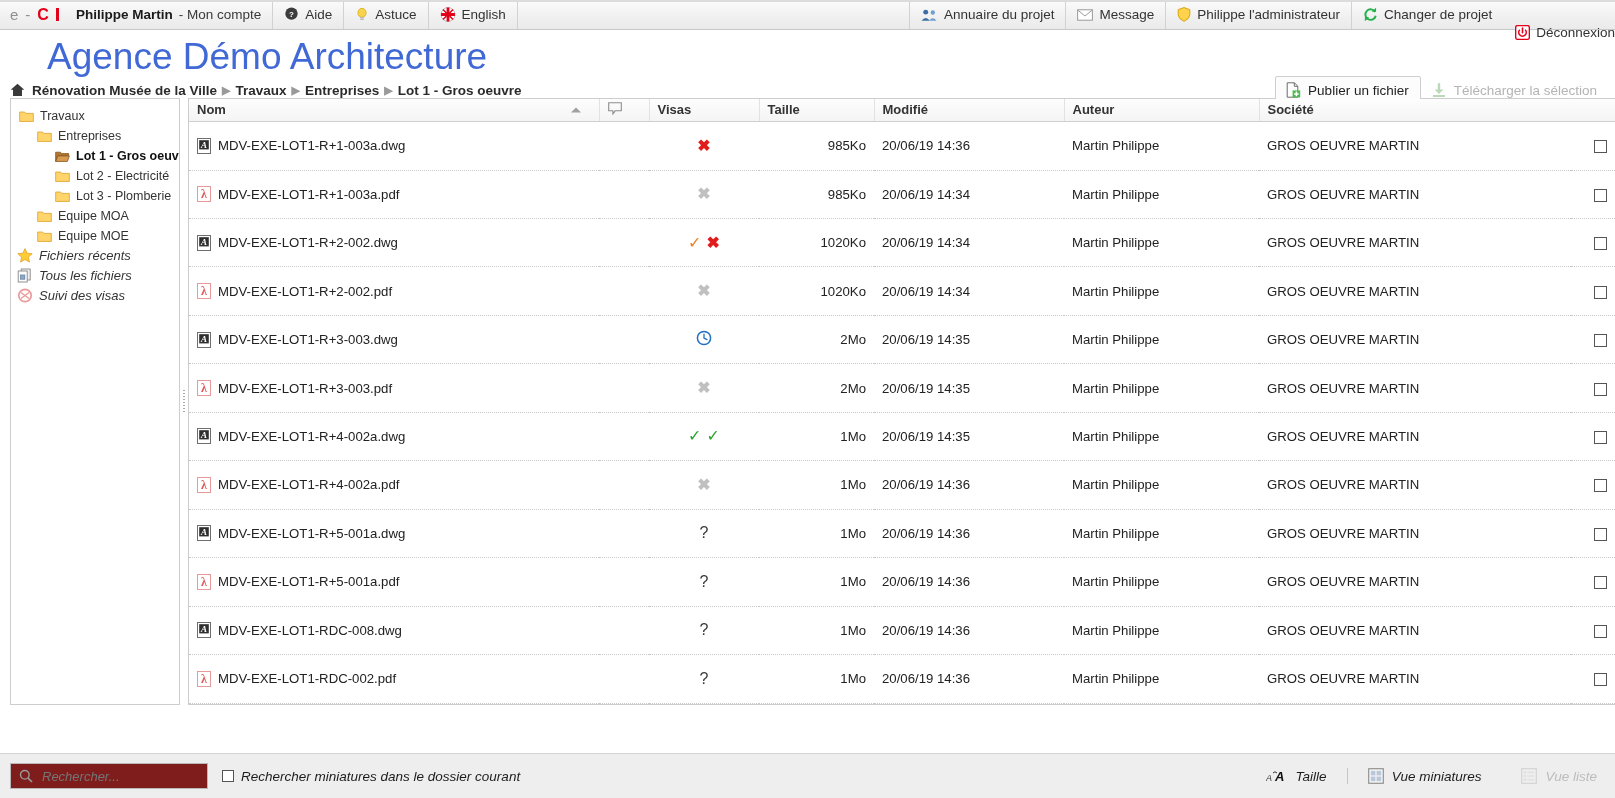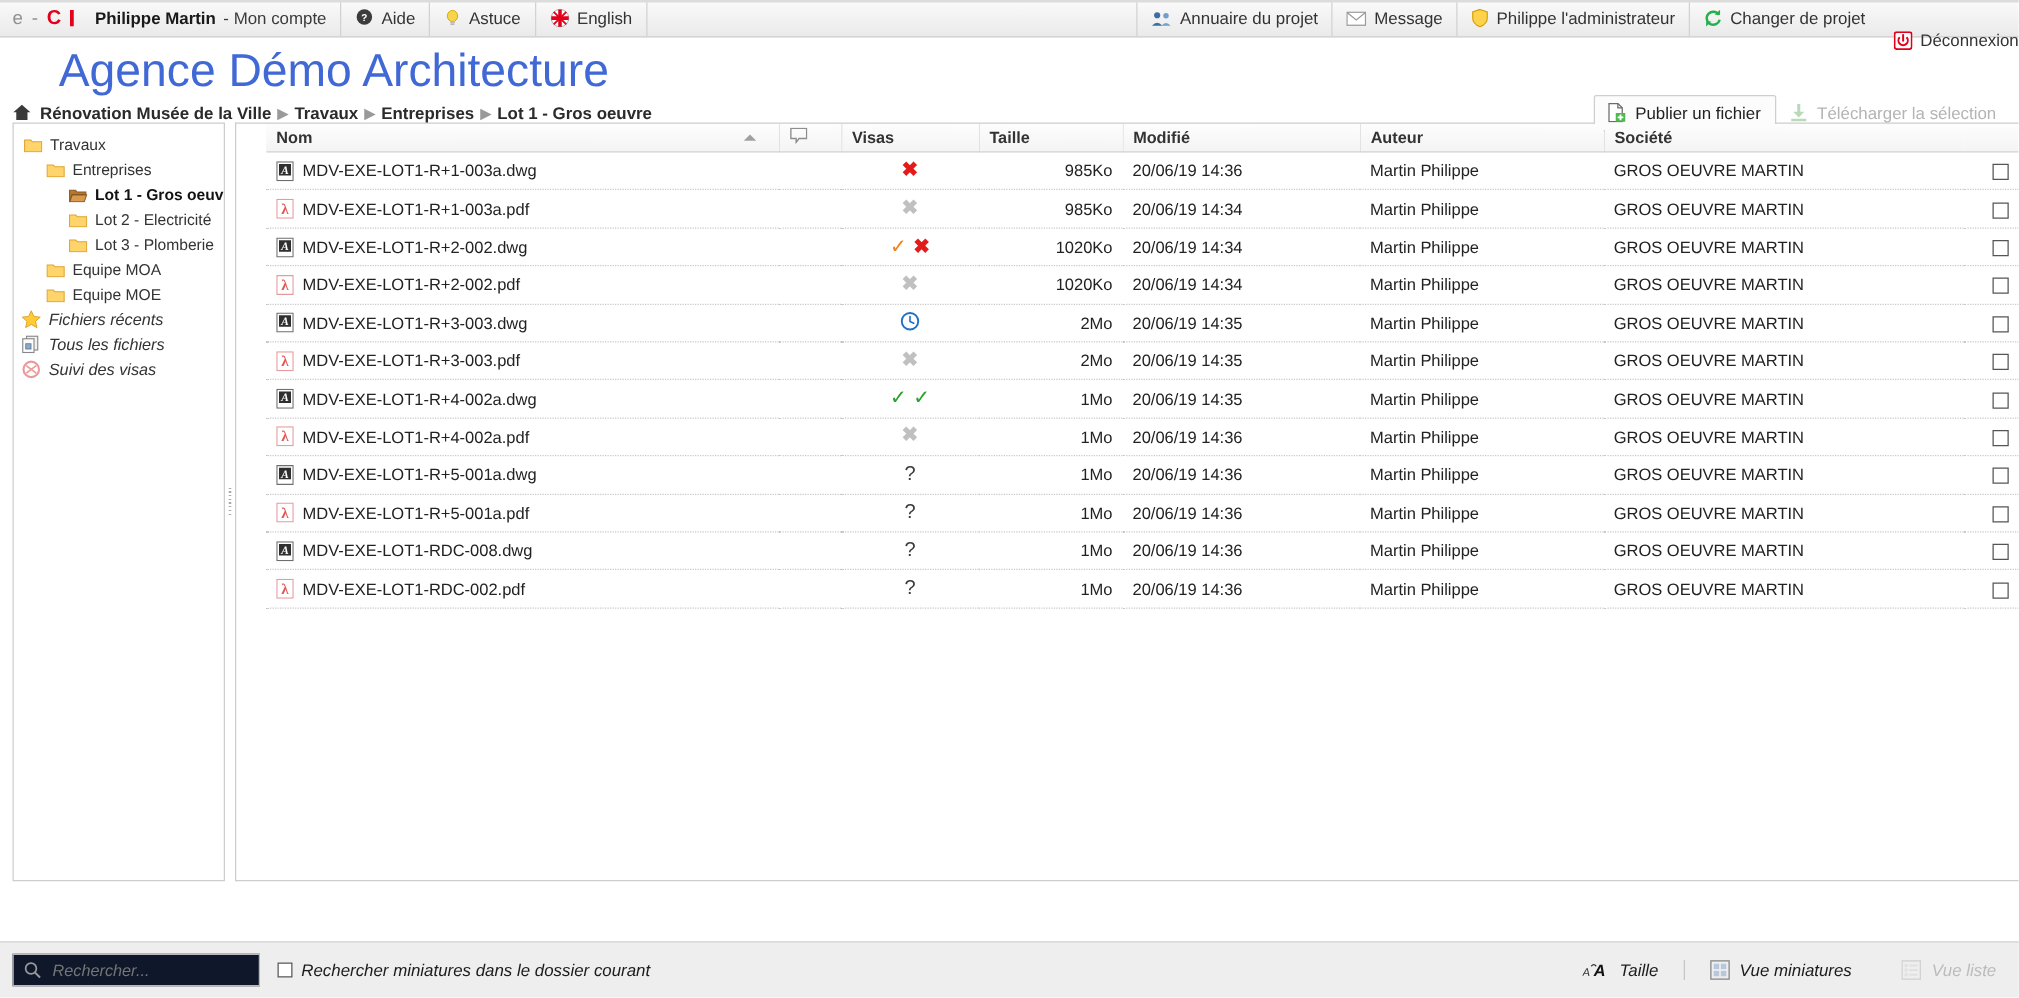--- a/index.html
+++ b/index.html
@@ -118,21 +118,21 @@
   .splitter .grip {
     width: 2px; height: 22px;
     background: repeating-linear-gradient(to bottom,#a9a9a9 0 1px,transparent 1px 3px);
   }
   .tablewrap {
     flex: 1;
     border: 1px solid #cdcdcd;
     border-right: none;
     background: #fff;
     overflow: hidden;
-    display: flex; flex-direction: column; padding-left: 24px;
+    display: flex; flex-direction: row;
   }
   table.filelist { width: 100%; border-collapse: collapse; table-layout: fixed; }
   table.filelist thead th {
     background: linear-gradient(to bottom,#fdfdfd,#f4f4f4);
     border-bottom: 1px solid #d0d0d0;
     font-size: 13px;
     font-weight: bold;
     color: #333;
     height: 23px;
     padding: 0 8px;
@@ -195,21 +195,21 @@
   .bottombar {
     position: absolute; left: 0; right: 0; bottom: 0;
     height: 45px;
     background: #eeeeee;
     border-top: 1px solid #d4d4d4;
     display: flex; align-items: center;
     padding: 0 0 0 10px;
   }
   .search-box {
     width: 198px; height: 26px;
-    background: #0f172a;
+    background: #7f1d1d;
     border: 1px solid #b9b9b9;
     display: flex; align-items: center; gap: 7px;
     padding: 0 8px;
   }
   .search-box input {
     border: none; outline: none;
     font-size: 13px;
     font-style: italic;
     color: #999;
     width: 100%;

